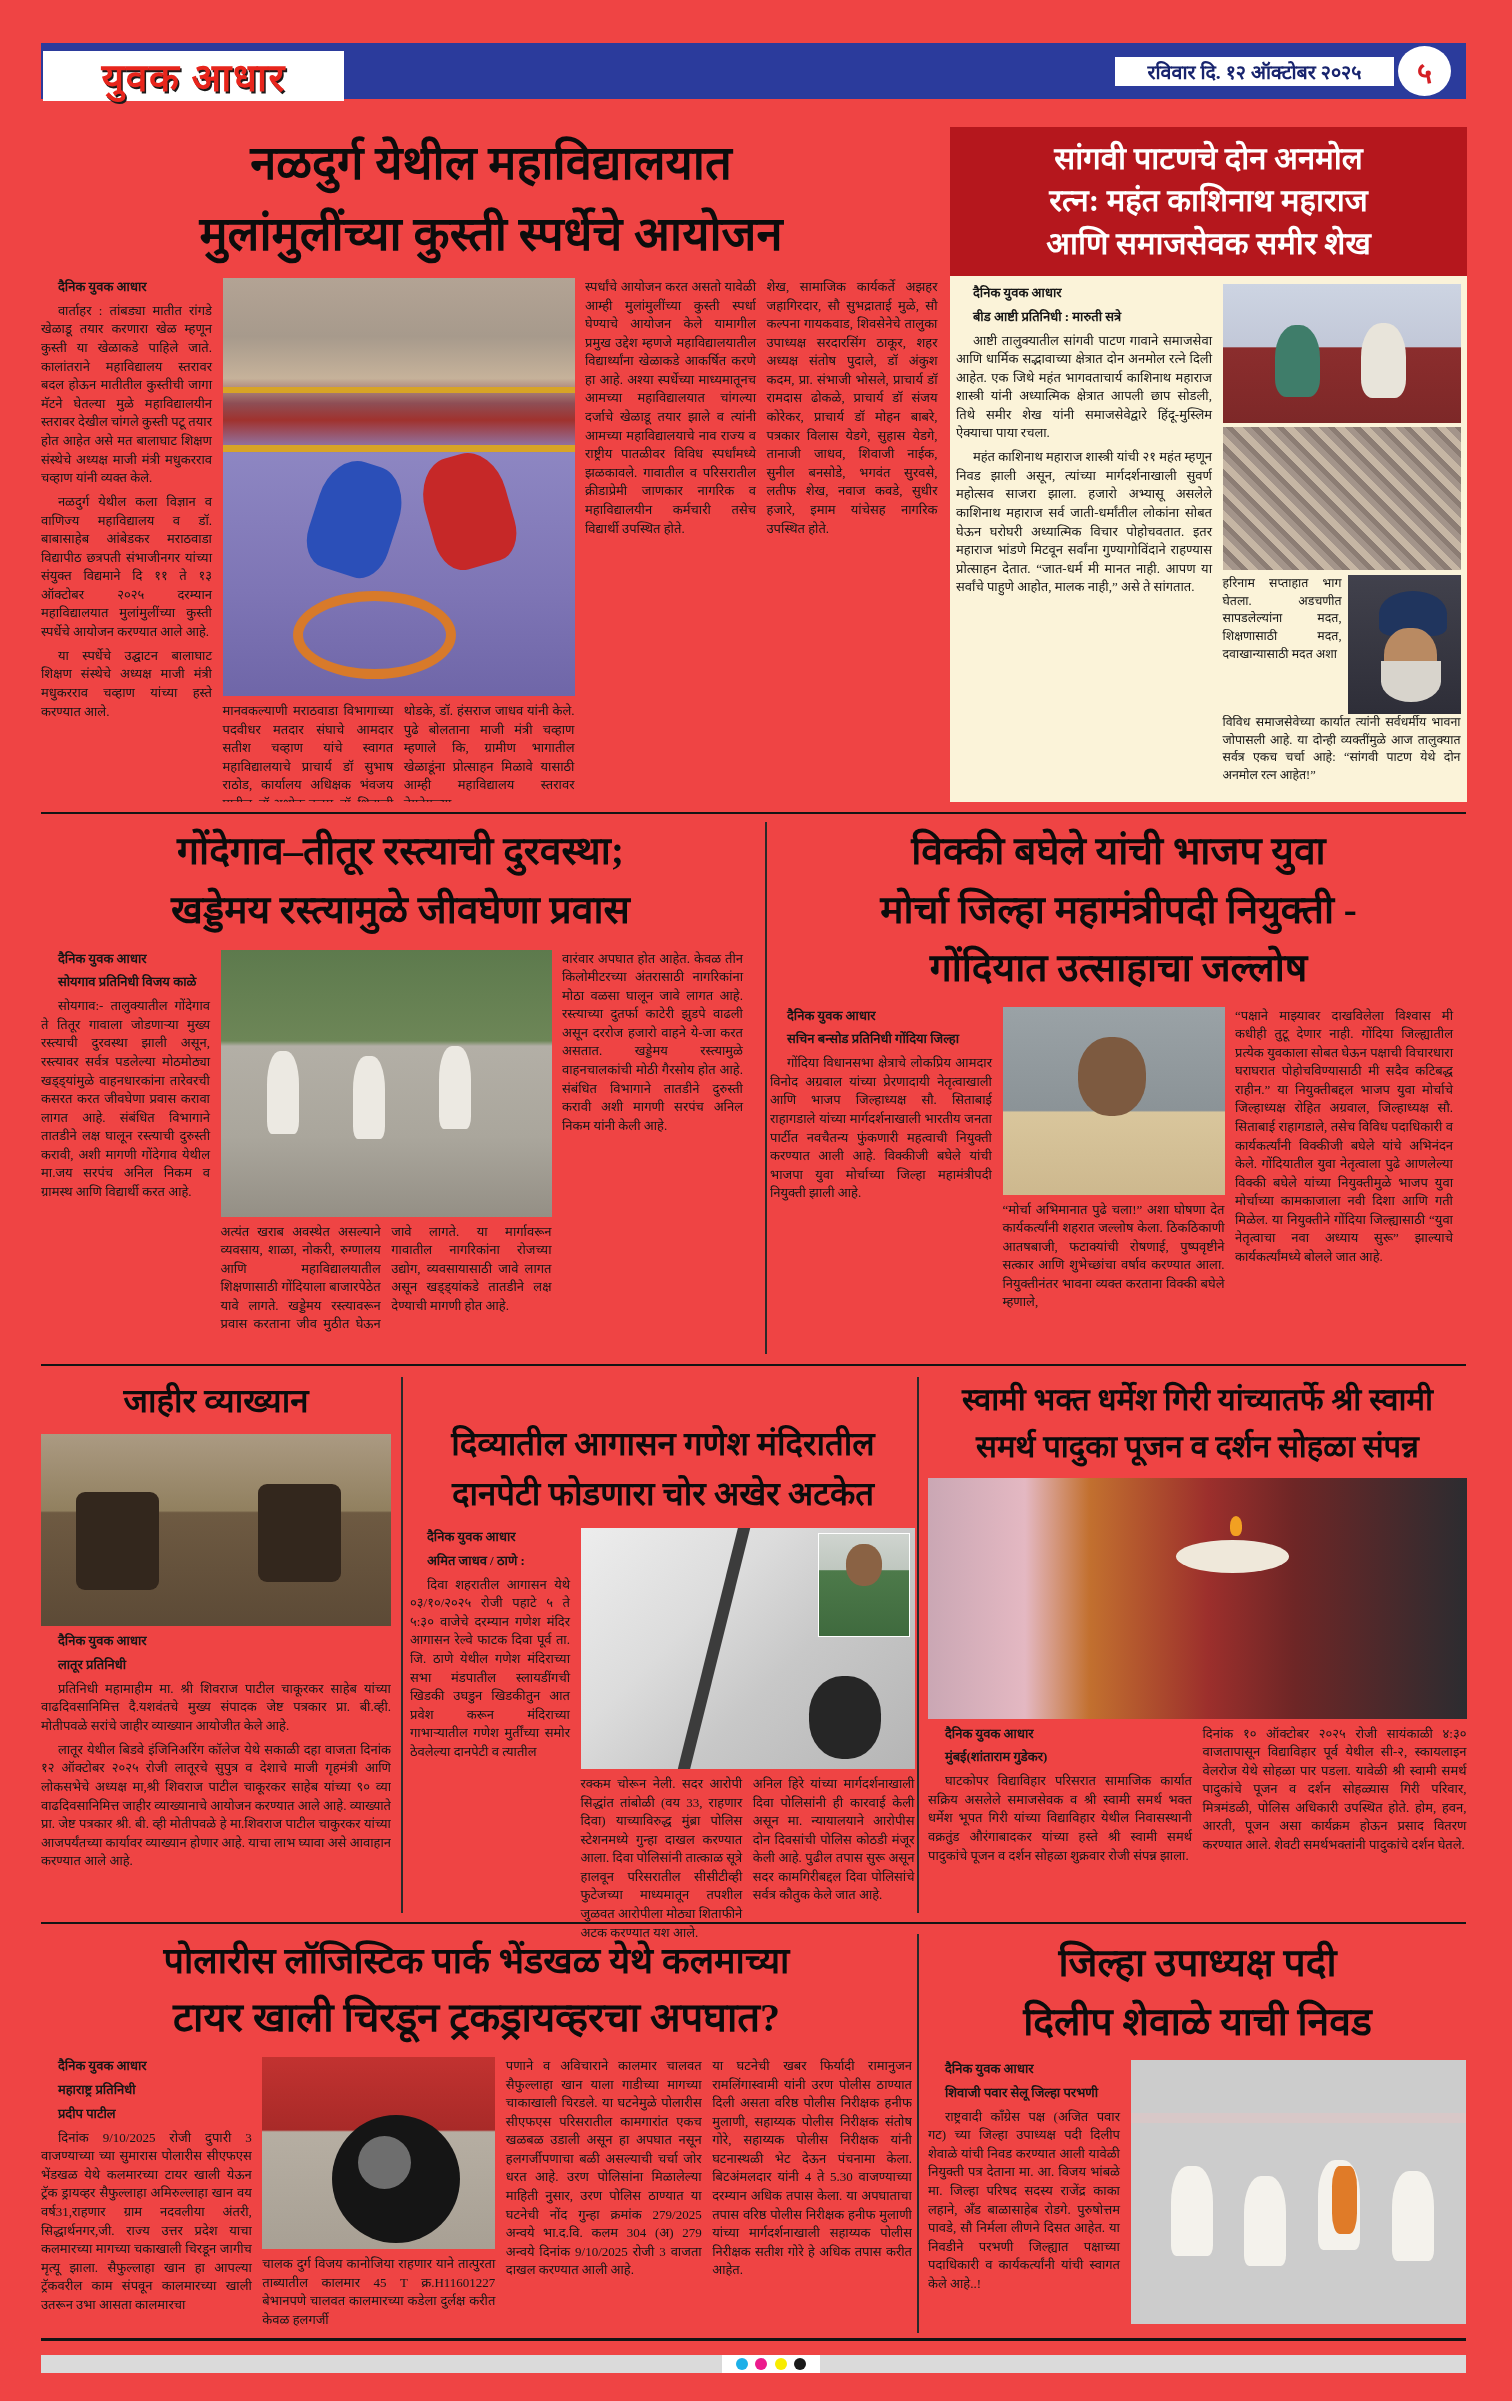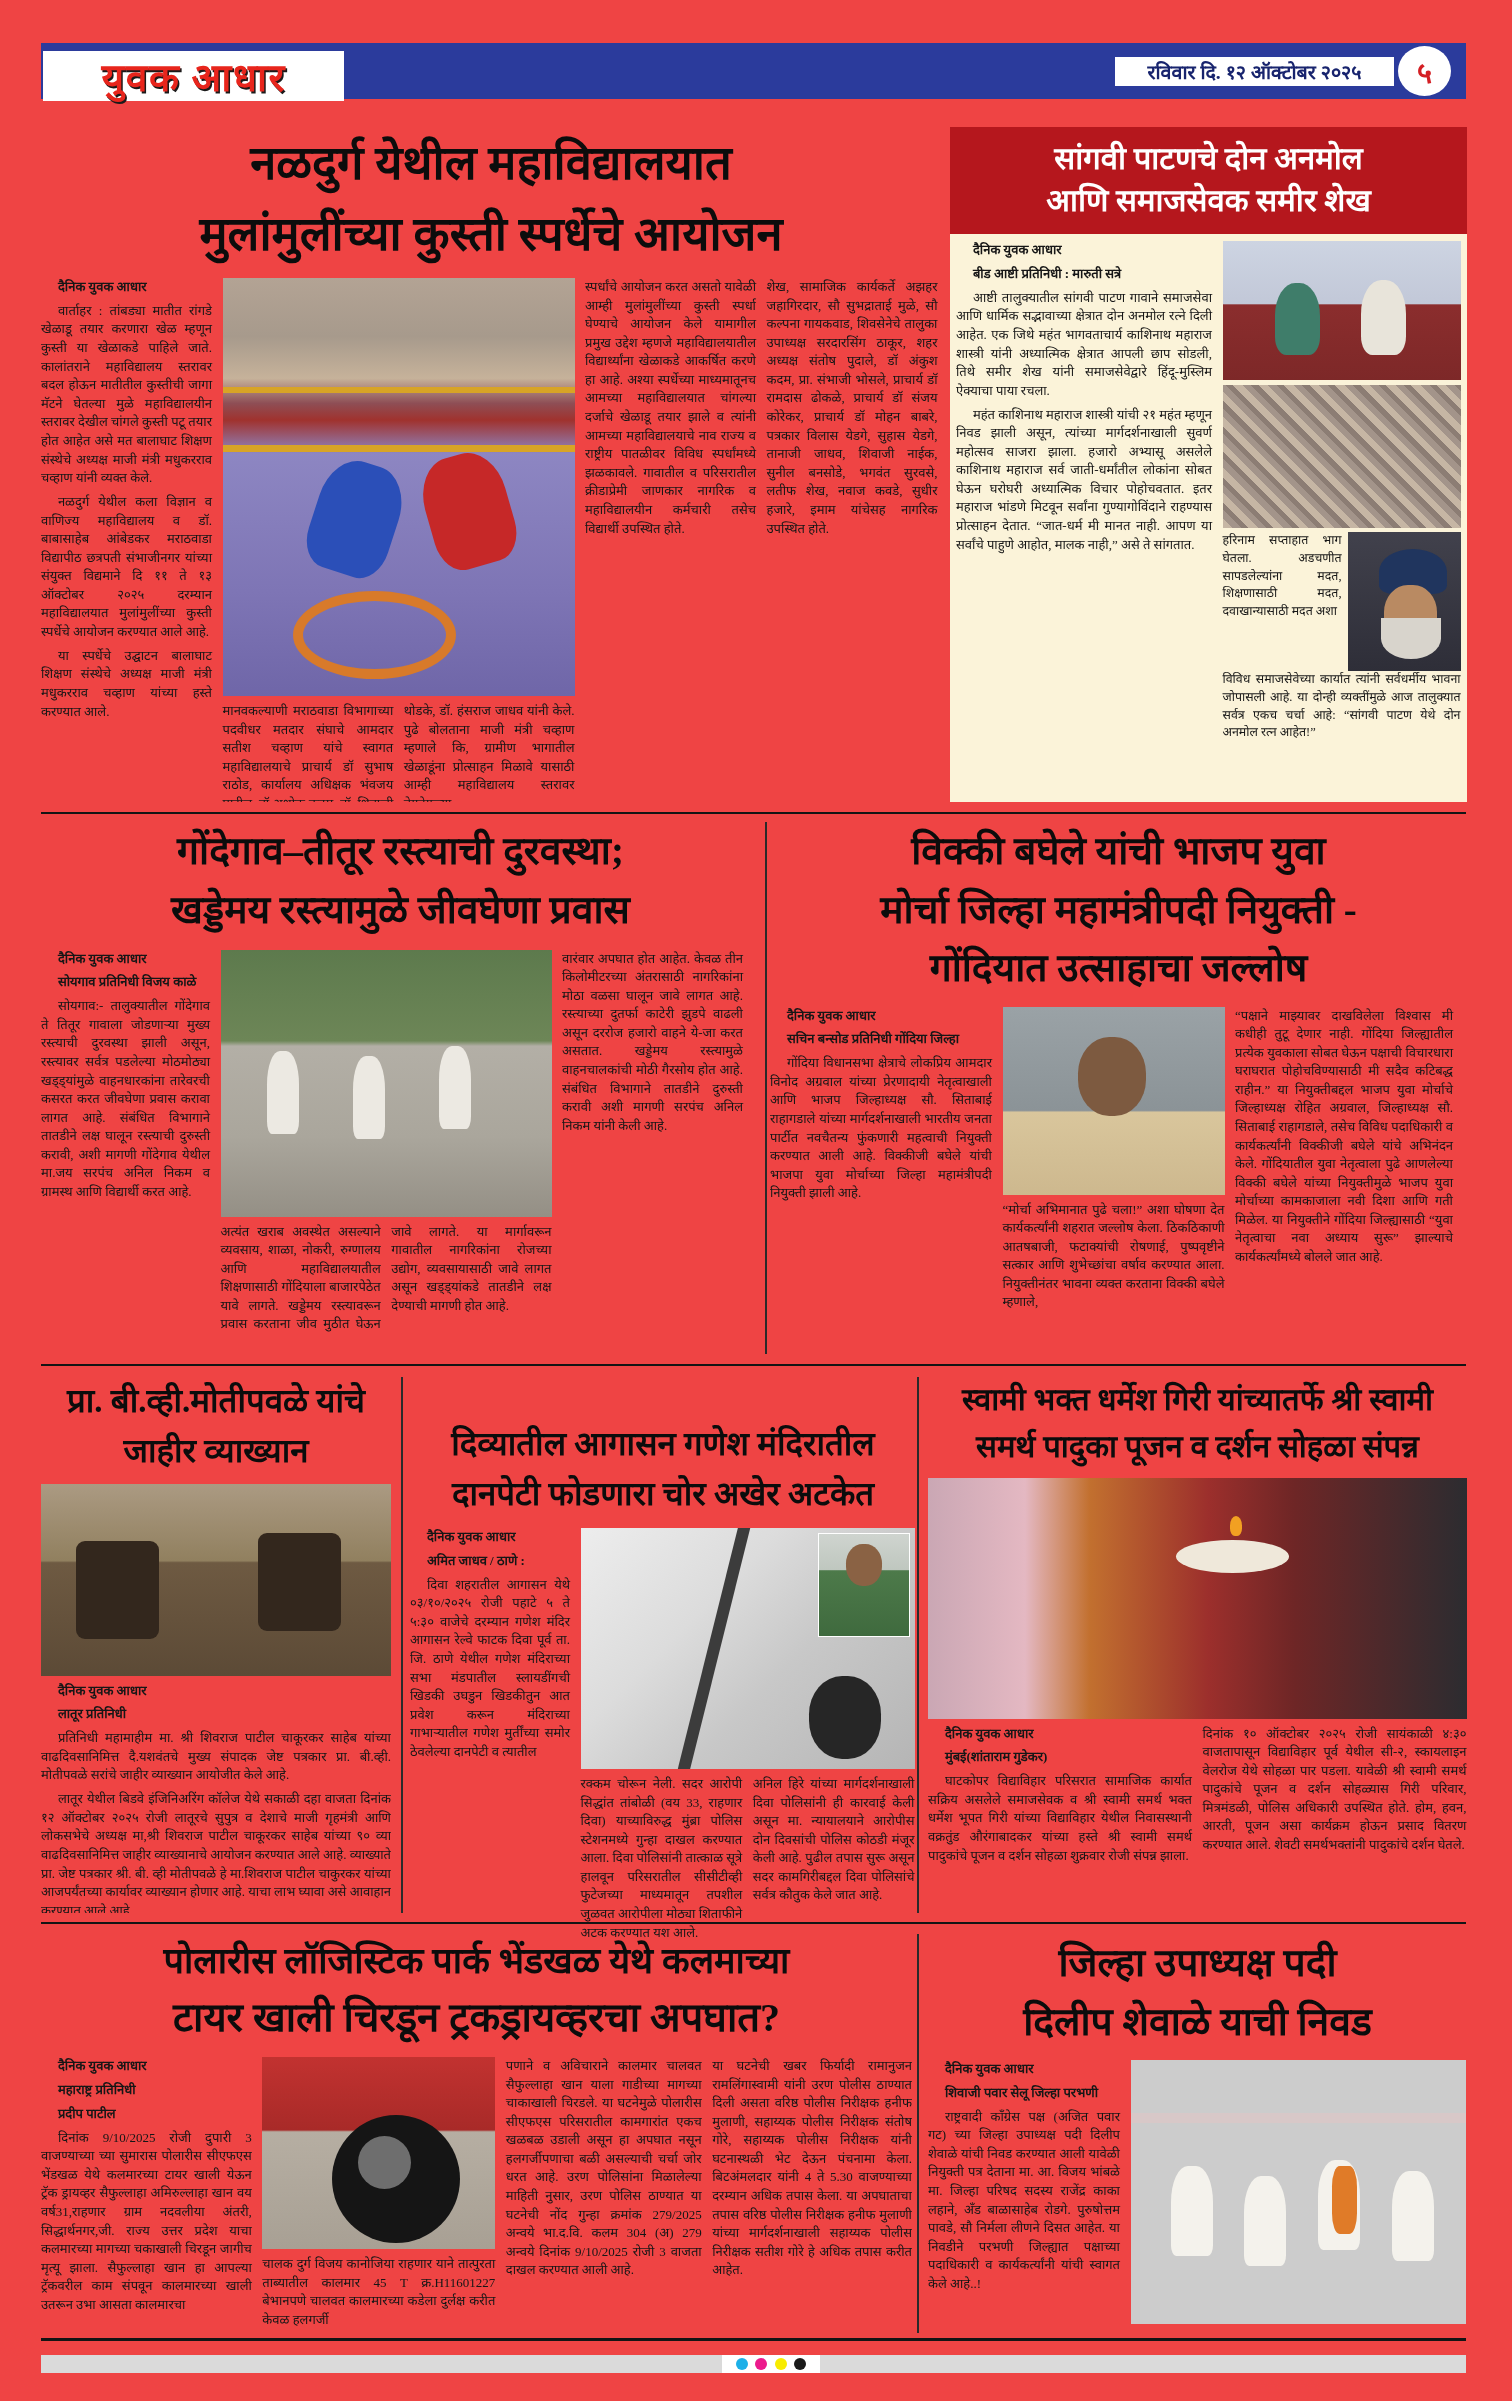--- a/index.html
+++ b/index.html
@@ -127,20 +127,21 @@
       </div>
       <div class="ncol" style="width:171px;">
         <p style="text-indent:0;">शेख, सामाजिक कार्यकर्ते अझहर जहागिरदार, सौ सुभद्राताई मुळे, सौ कल्पना गायकवाड, शिवसेनेचे तालुका उपाध्यक्ष सरदारसिंग ठाकूर, शहर अध्यक्ष संतोष पुदाले, डॉ अंकुश कदम, प्रा. संभाजी भोसले, प्राचार्य डॉ रामदास ढोकळे, प्राचार्य डॉ संजय कोरेकर, प्राचार्य डॉ मोहन बाबरे, पत्रकार विलास येडगे, सुहास येडगे, तानाजी जाधव, शिवाजी नाईक, सुनील बनसोडे, भगवंत सुरवसे, लतीफ शेख, नवाज कवडे, सुधीर हजारे, इमाम यांचेसह नागरिक उपस्थित होते.</p>
       </div>
     </div>
   </div>
 
   <div class="art panel-cream" style="left:950px;top:127px;width:517px;height:675px;">
     <div class="red-box">
       <div>सांगवी पाटणचे दोन अनमोल</div>
+      <div>रत्न: महंत काशिनाथ महाराज</div>
       <div>आणि समाजसेवक समीर शेख</div>
     </div>
     <div class="body-flex" style="padding:7.5px 6px;">
       <div class="ncol" style="width:256px;">
         <p class="credit">दैनिक युवक आधार</p>
         <p class="byline">बीड आष्टी प्रतिनिधी : मारुती सत्रे</p>
         <p>आष्टी तालुक्यातील सांगवी पाटण गावाने समाजसेवा आणि धार्मिक सद्भावाच्या क्षेत्रात दोन अनमोल रत्ने दिली आहेत. एक जिथे महंत भागवताचार्य काशिनाथ महाराज शास्त्री यांनी अध्यात्मिक क्षेत्रात आपली छाप सोडली, तिथे समीर शेख यांनी समाजसेवेद्वारे हिंदू-मुस्लिम ऐक्याचा पाया रचला.</p>
         <p>महंत काशिनाथ महाराज शास्त्री यांची २१ महंत म्हणून निवड झाली असून, त्यांच्या मार्गदर्शनाखाली सुवर्ण महोत्सव साजरा झाला. हजारो अभ्यासू असलेले काशिनाथ महाराज सर्व जाती-धर्मांतील लोकांना सोबत घेऊन घरोघरी अध्यात्मिक विचार पोहोचवतात. इतर महाराज भांडणे मिटवून सर्वांना गुण्यागोविंदाने राहण्यास प्रोत्साहन देतात. “जात-धर्म मी मानत नाही. आपण या सर्वांचे पाहुणे आहोत, मालक नाही,” असे ते सांगतात.</p>
       </div>
       <div style="width:238px;">
@@ -215,21 +216,20 @@
       </div>
       <div class="ncol" style="width:218px;">
         <p style="text-indent:0;">“पक्षाने माझ्यावर दाखविलेला विश्वास मी कधीही तुटू देणार नाही. गोंदिया जिल्ह्यातील प्रत्येक युवकाला सोबत घेऊन पक्षाची विचारधारा घराघरात पोहोचविण्यासाठी मी सदैव कटिबद्ध राहीन.” या नियुक्तीबद्दल भाजप युवा मोर्चाचे जिल्हाध्यक्ष रोहित अग्रवाल, जिल्हाध्यक्ष सौ. सिताबाई राहागडाले, तसेच विविध पदाधिकारी व कार्यकर्त्यांनी विक्कीजी बघेले यांचे अभिनंदन केले. गोंदियातील युवा नेतृत्वाला पुढे आणलेल्या विक्की बघेले यांच्या नियुक्तीमुळे भाजप युवा मोर्चाच्या कामकाजाला नवी दिशा आणि गती मिळेल. या नियुक्तीने गोंदिया जिल्ह्यासाठी “युवा नेतृत्वाचा नवा अध्याय सुरू” झाल्याचे कार्यकर्त्यांमध्ये बोलले जात आहे.</p>
       </div>
     </div>
   </div>
 
   <div class="hrule" style="left:41px;top:1364px;width:1425px;height:2.3px;"></div>
 
   <div class="art" style="left:41px;top:1377px;width:350px;height:536px;">
-    <div class="hl hl-md">प्रा. बी.व्ही.मोतीपवळे यांचे</div>
     <div class="hl hl-md">जाहीर व्याख्यान</div>
     <div class="photo ph-office" style="width:350px;height:192px;margin-top:7.5px;">
       <div class="chair" style="left:10%;top:30%;"></div>
       <div class="chair" style="left:62%;top:26%;"></div>
     </div>
     <div class="ncol" style="margin-top:6px;">
       <p class="credit">दैनिक युवक आधार</p>
       <p class="byline">लातूर प्रतिनिधी</p>
       <p>प्रतिनिधी महामाहीम मा. श्री शिवराज पाटील चाकूरकर साहेब यांच्या वाढदिवसानिमित्त दै.यशवंतचे मुख्य संपादक जेष्ट पत्रकार प्रा. बी.व्ही. मोतीपवळे सरांचे जाहीर व्याख्यान आयोजीत केले आहे.</p>
       <p>लातूर येथील बिडवे इंजिनिअरिंग कॉलेज येथे सकाळी दहा वाजता दिनांक १२ ऑक्टोबर २०२५ रोजी लातूरचे सुपुत्र व देशाचे माजी गृहमंत्री आणि लोकसभेचे अध्यक्ष मा,श्री शिवराज पाटील चाकूरकर साहेब यांच्या ९० व्या वाढदिवसानिमित्त जाहीर व्याख्यानाचे आयोजन करण्यात आले आहे. व्याख्याते प्रा. जेष्ट पत्रकार श्री. बी. व्ही मोतीपवळे हे मा.शिवराज पाटील चाकुरकर यांच्या आजपर्यंतच्या कार्यावर व्याख्यान होणार आहे. याचा लाभ घ्यावा असे आवाहान करण्यात आले आहे.</p>

